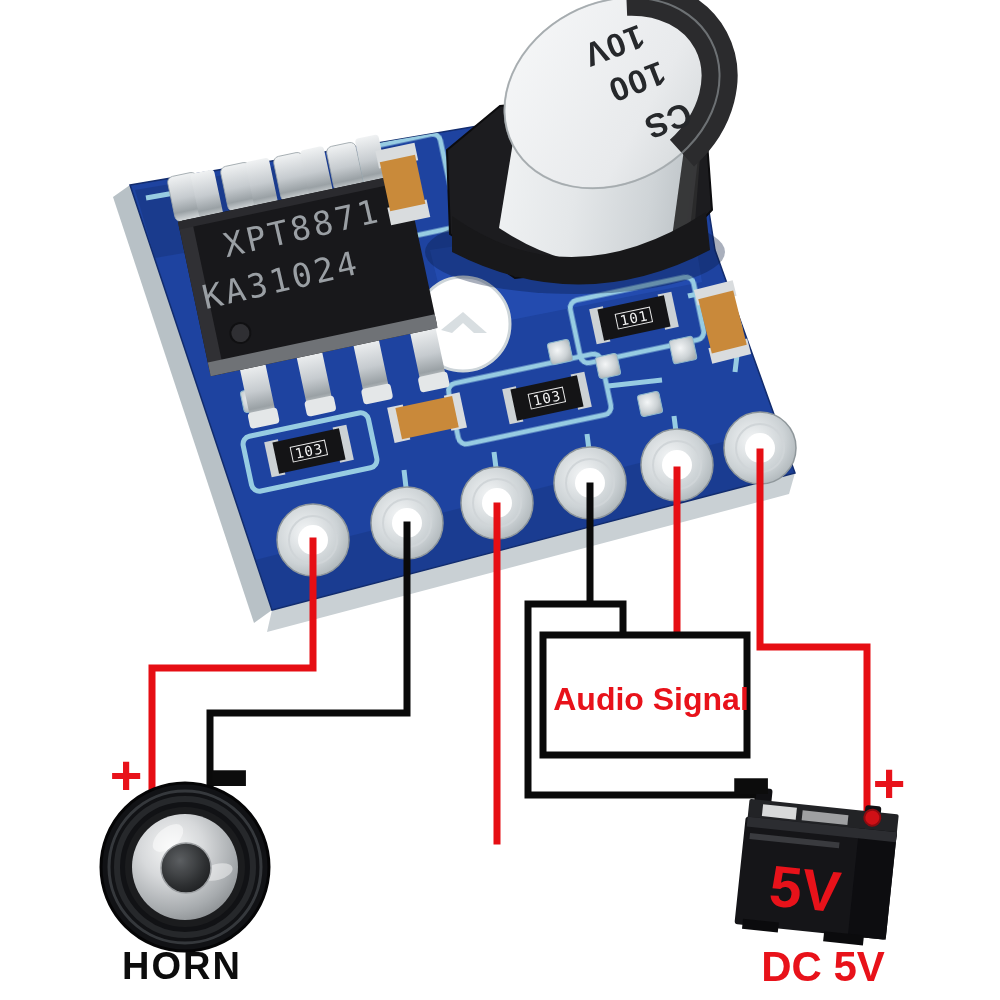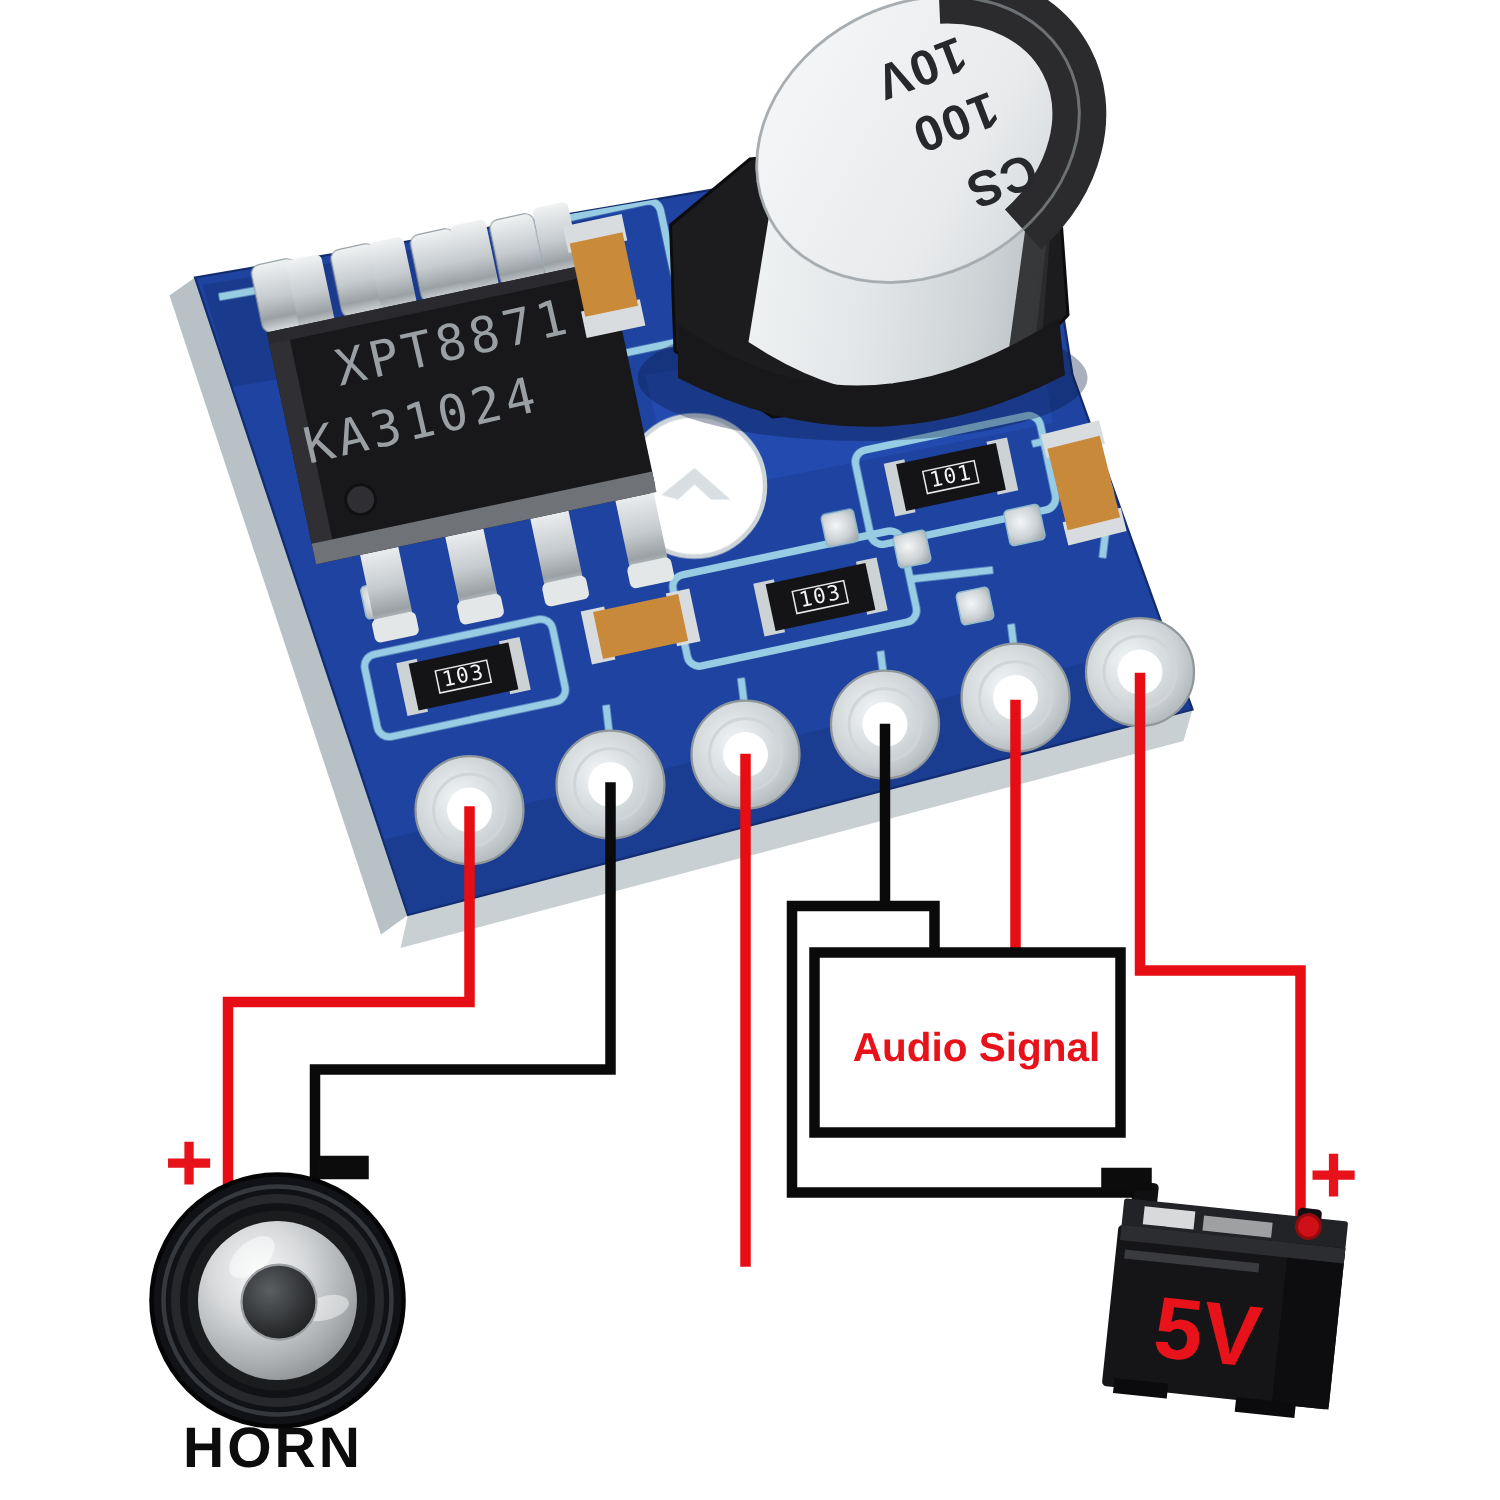--- a/index.html
+++ b/index.html
@@ -274,27 +274,28 @@
 <div class="lbl chiptxt" style="left:281px;top:280px;transform:translate(-50%,-50%) rotate(-13deg);">KA31024</div>
 
 <div class="lbl captxt" style="left:668px;top:121px;transform:translate(-50%,-50%) rotate(159deg);">CS</div>
 <div class="lbl captxt" style="left:637px;top:82px;transform:translate(-50%,-50%) rotate(159deg);">100</div>
 <div class="lbl captxt" style="left:614px;top:46px;transform:translate(-50%,-50%) rotate(159deg);">10V</div>
 
 <div class="lbl restxt" style="left:309px;top:451px;transform:translate(-50%,-50%) rotate(-12deg);">103</div>
 <div class="lbl restxt" style="left:547px;top:398px;transform:translate(-50%,-50%) rotate(-12deg);">103</div>
 <div class="lbl restxt" style="left:634px;top:318px;transform:translate(-50%,-50%) rotate(-12deg);">101</div>
 
-<div class="lbl red" style="left:645px;top:699px;transform:translate(-50%,-50%);font-size:27px;padding-left:12px;">Audio Signal</div>
+<div class="lbl red" style="left:645px;top:699px;transform:translate(-50%,-50%);font-size:32px;padding-left:12px;">Audio Signal</div>
 
 
 <div class="lbl blk" style="left:182px;top:966px;transform:translate(-50%,-50%);font-size:38px;letter-spacing:2px;">HORN</div>
 
 <div class="lbl red sign" style="left:126px;top:775px;transform:translate(-50%,-50%);font-size:56px;">+</div>
 <div class="lbl blk sign" style="left:229px;top:772px;transform:translate(-50%,-50%);font-size:110px;font-family:'DejaVu Sans',sans-serif;">-</div>
 
 <div class="lbl blk sign" style="left:751px;top:780px;transform:translate(-50%,-50%);font-size:110px;font-family:'DejaVu Sans',sans-serif;">-</div>
 <div class="lbl red sign" style="left:889px;top:783px;transform:translate(-50%,-50%);font-size:56px;">+</div>
 
 <div class="lbl red" style="left:805px;top:889px;transform:translate(-50%,-50%) rotate(6deg);font-size:58px;">5V</div>
 
+<div class="lbl red" style="left:823px;top:967px;transform:translate(-50%,-50%);font-size:42px;">DC 5V</div>
 
 </div>
 
 </body></html>

